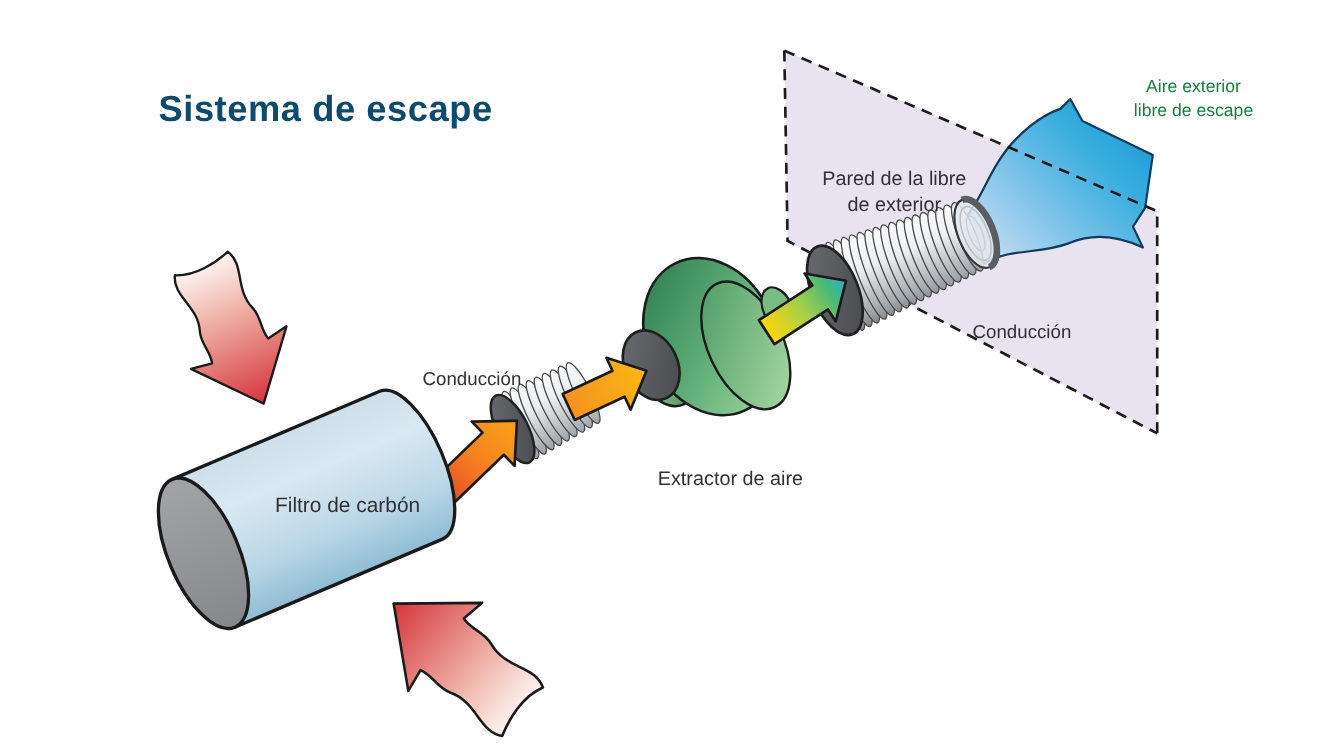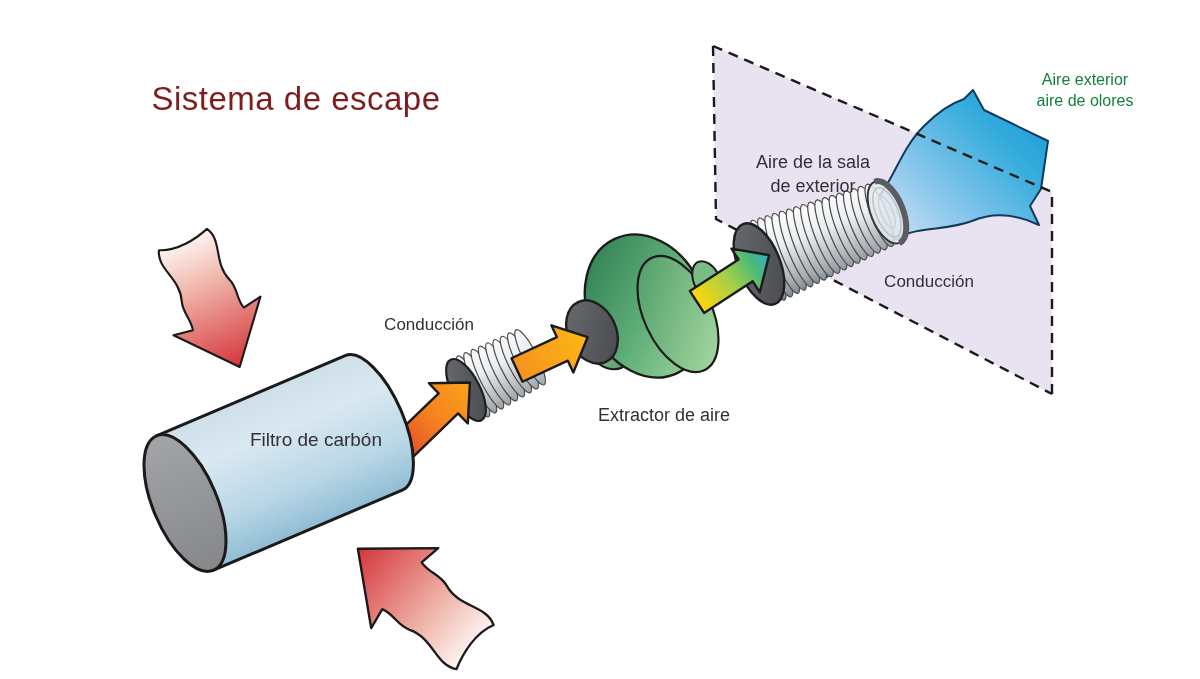--- a/index.html
+++ b/index.html
@@ -4,22 +4,22 @@
 <style>
   html,body{margin:0;padding:0;background:#ffffff;}
   #stage{
     position:relative;width:1200px;height:679px;background:#ffffff;
     overflow:hidden;font-family:"Liberation Sans","DejaVu Sans",sans-serif;
     color:#2d2a2e;
   }
   #art{position:absolute;left:0;top:0;}
   .lbl{position:absolute;transform:translateX(-50%);text-align:center;
        white-space:nowrap;line-height:1.25;}
-  .title{font-size:33px;font-weight:400;letter-spacing:.5px;line-height:42px;color:#7f1d1d;}
-  .part{font-size:18px;font-weight:500;color:#332f35;}
+  .title{font-size:33px;font-weight:700;letter-spacing:.5px;line-height:42px;color:#0c4a6e;}
+  .part{font-size:18px;font-weight:500;color:#332f35;margin-top:20px;}
   .small{font-size:16px;font-weight:400;color:#15803d;line-height:21px;}
   .wall-lbl{font-size:18px;font-weight:500;color:#332f35;line-height:24px;}
 </style>
 </head>
 <body>
 
 <div id="stage">
 
 <svg id="art" width="1200" height="679" viewBox="0 0 1200 679">
   <defs>
@@ -185,24 +185,24 @@
   <div>Sistema de escape</div>
 </div>
 
 <div class="lbl part" style="left:316px;top:428px;font-size:19px;">Filtro de carbón</div>
 
 <div class="lbl part" style="left:429px;top:314px;font-size:17px;">Conducción</div>
 
 <div class="lbl part" style="left:664px;top:404px;">Extractor de aire</div>
 
 <div class="lbl wall-lbl" style="left:813px;top:150px;">
-  <div>Aire de la sala</div>
+  <div>Pared de la libre</div>
   <div>de exterior</div>
 </div>
 
 <div class="lbl part" style="left:929px;top:271px;font-size:17px;">Conducción</div>
 
 <div class="lbl small" style="left:1085px;top:69px;">
   <div>Aire exterior</div>
-  <div>aire de olores</div>
+  <div>libre de escape</div>
 </div>
 
 </div>
 
 </body></html>

